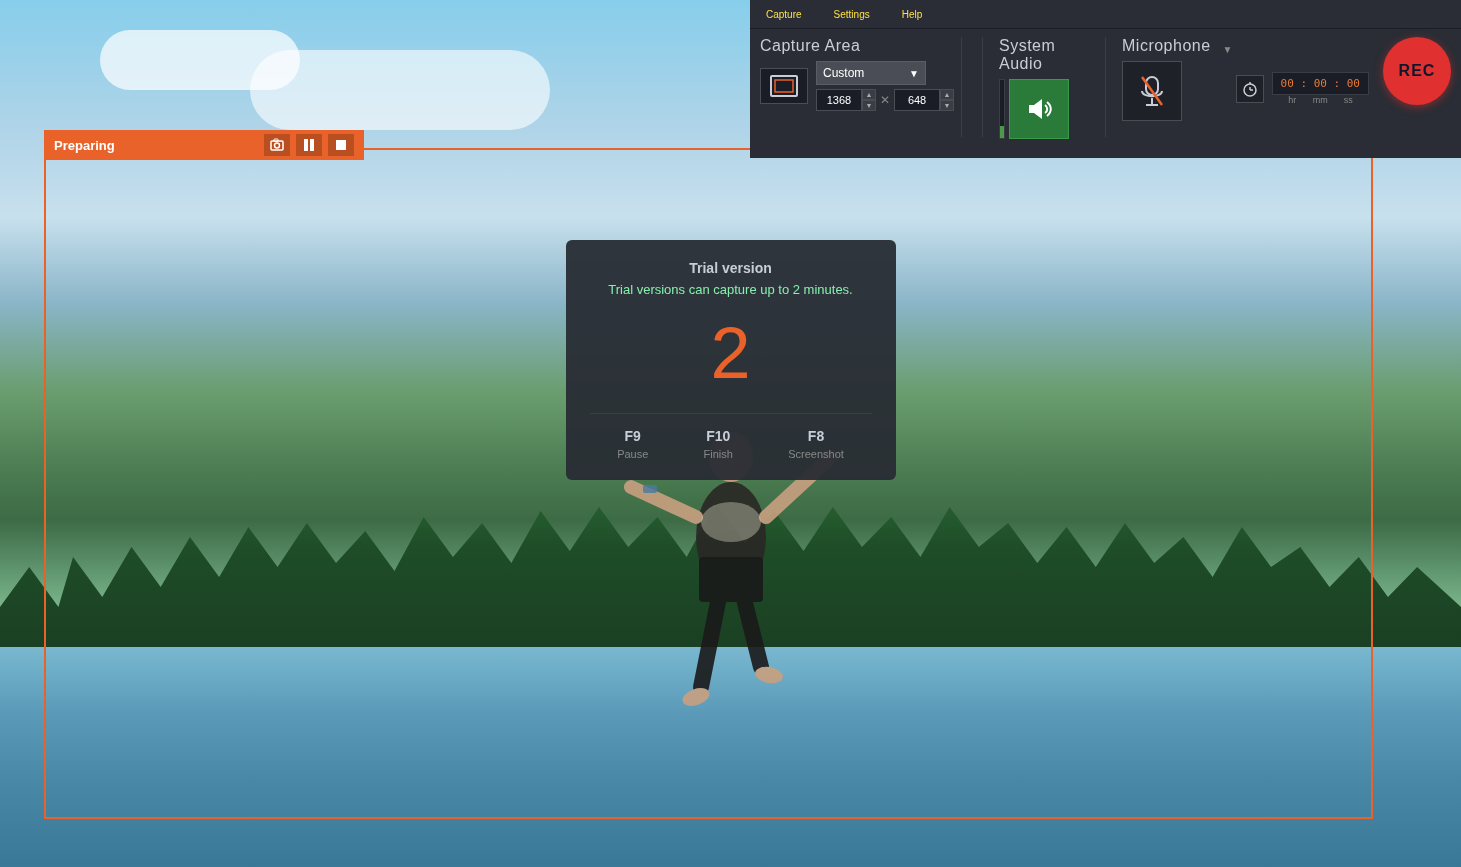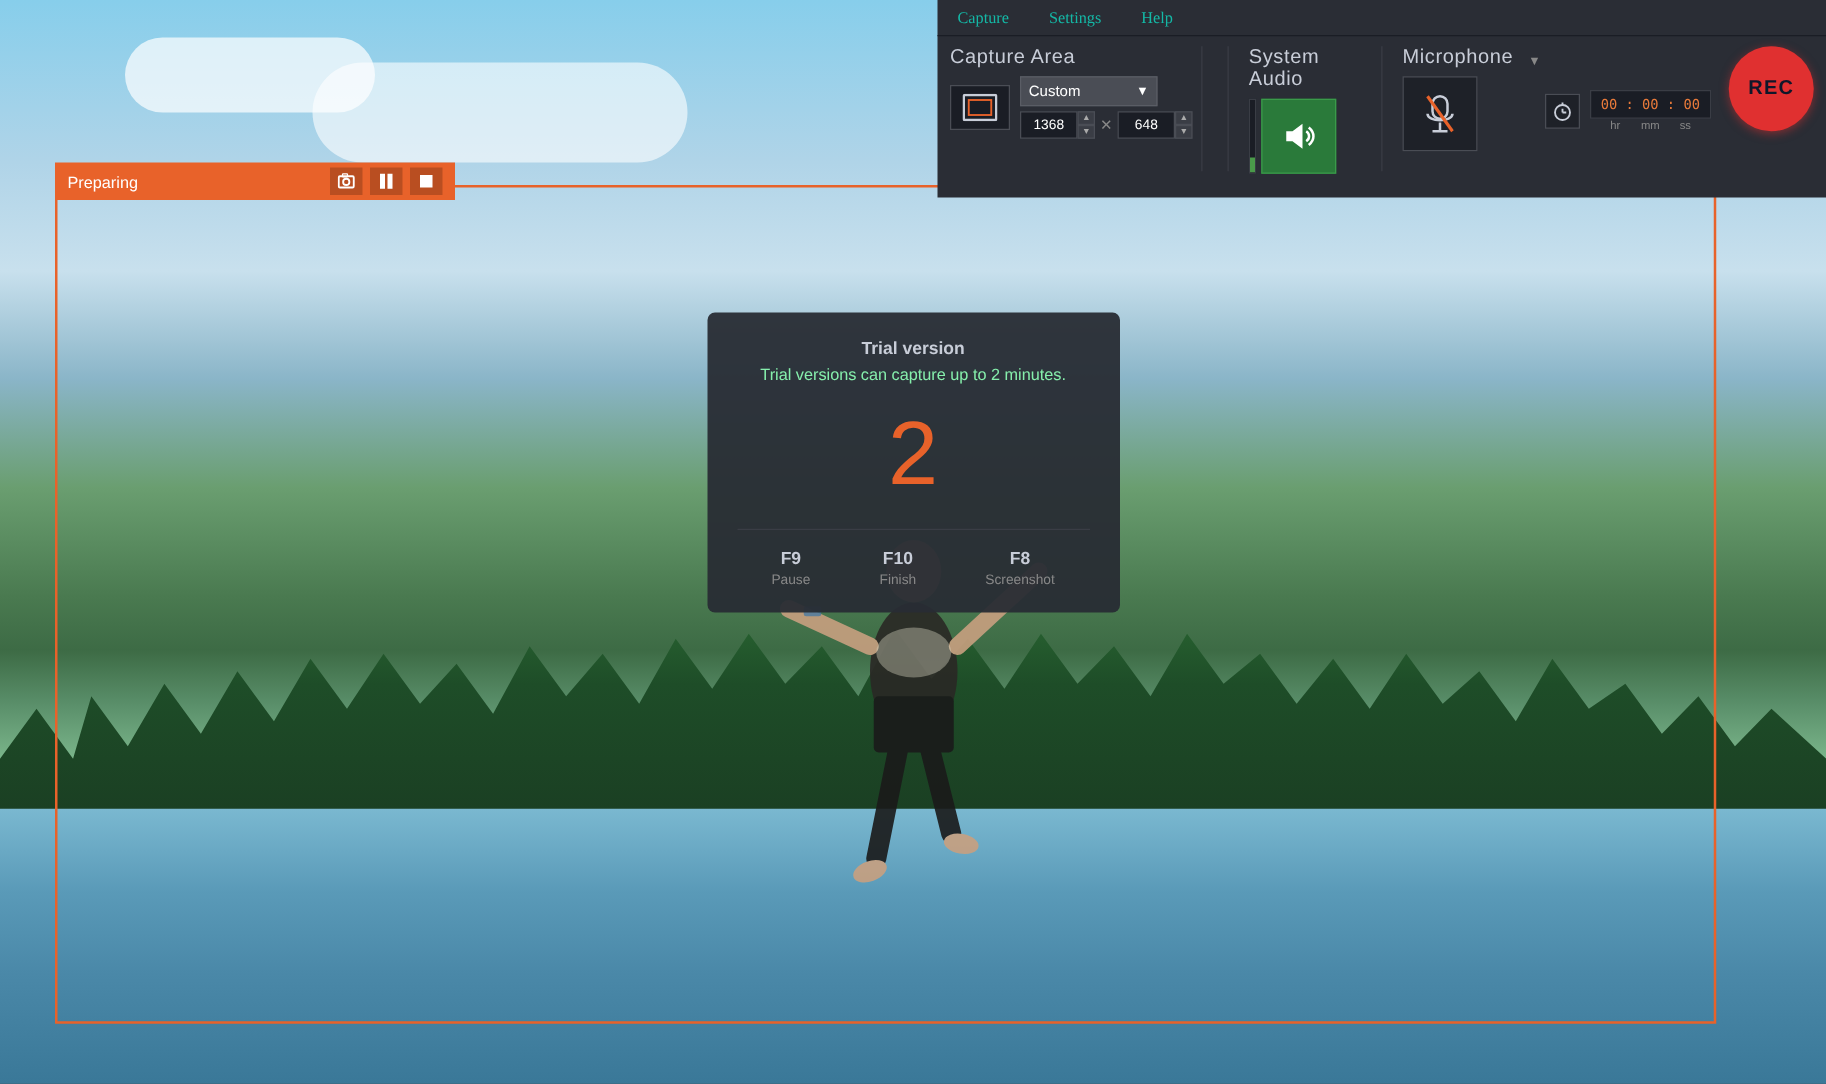--- a/index.html
+++ b/index.html
@@ -107,25 +107,24 @@
       top: 0; left: 750px; right: 0;
       height: 28px;
       background: #2a2d35;
       display: flex;
       align-items: center;
       padding: 0 10px;
       gap: 20px;
       z-index: 100;
     }
     .toolbar-item {
-      color: #14b8a6;
-      font-size: 13px;
+      color: #fde047;
+      font-size: 10px;
       cursor: pointer;
       padding: 2px 6px;
-      font-family: Liberation Serif, serif;
     }
 
     
     .control-panel {
       position: absolute;
       top: 28px;
       left: 750px;
       right: 0;
       height: 130px;
       background: #2a2d35;
@@ -320,39 +319,39 @@
       background: #e8622a;
       display: flex;
       align-items: center;
       justify-content: space-between;
       padding: 0 10px;
       z-index: 20;
     }
     .preparing-label {
       color: #fff;
       font-size: 13px;
-      font-weight: 400;
+      font-weight: 700;
     }
     .preparing-controls {
       display: flex; gap: 6px;
     }
     .prep-btn {
       width: 26px; height: 22px;
       background: rgba(0,0,0,0.2);
       border: none;
       display: flex; align-items: center; justify-content: center;
       cursor: pointer;
       color: #fff;
       font-size: 13px;
     }
 
     
     .trial-dialog {
       position: absolute;
-      top: 250px;
+      top: 240px;
       left: 50%;
       transform: translateX(-50%);
       width: 330px;
       background: rgba(40,44,52,0.95);
       border-radius: 6px;
       padding: 20px 24px;
       z-index: 50;
       text-align: center;
     }
     .trial-title {

